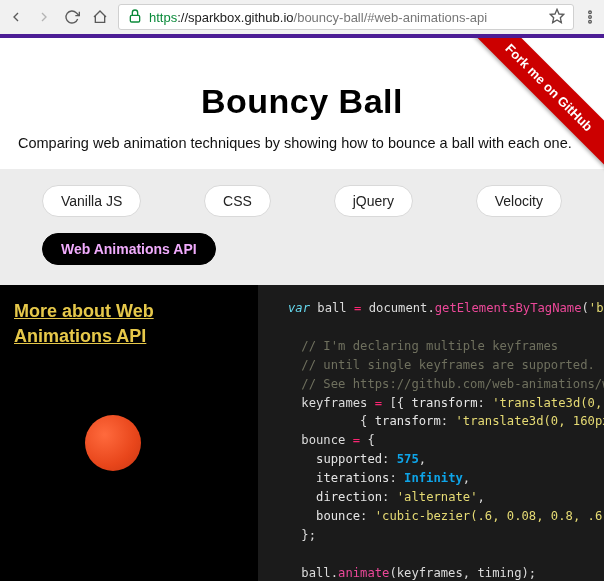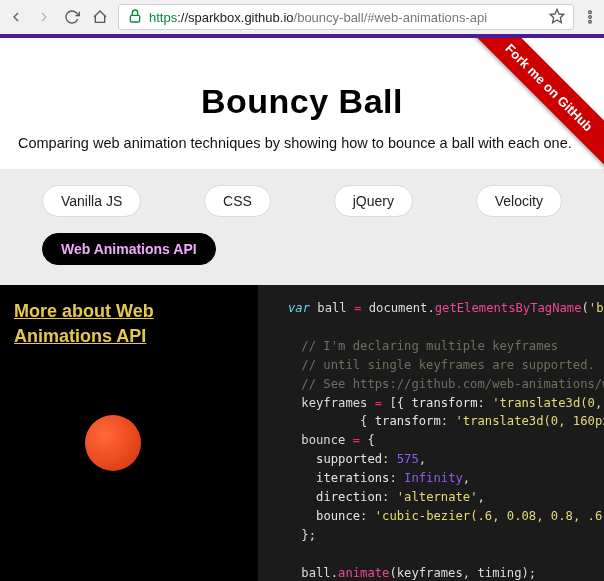--- a/index.html
+++ b/index.html
@@ -34,21 +34,21 @@
 .demo { display: flex; background: #1b1b1b; height: 320px; }
 .demo-left { width: 258px; background: #000; padding: 14px 14px; position: relative; }
 .more-link { color: #e6c84a; font-size: 18px; font-weight: 700; text-decoration: underline; line-height: 1.4; display: inline-block; max-width: 190px; }
 .ball { position: absolute; left: 85px; top: 130px; width: 56px; height: 56px; border-radius: 50%; background: radial-gradient(circle at 35% 35%, #ff6a3d, #e8461b 60%, #c93612); }
 
 .code { flex: 1; background: #1b1b1b; color: #dcdcdc; font-family: Consolas, Menlo, Monaco, monospace; font-size: 12.2px; padding: 14px 0 14px 14px; overflow: hidden; white-space: pre; line-height: 1.55; }
 .kw { color: #66d9ef; font-style: italic; margin-left: 16px; }
 .op { color: #f92672; }
 .fn { color: #ec4899; }
 .str { color: #e6db74; }
-.num { color: #8b5cf6; }
+.num { color: #0ea5e9; font-weight: bold; }
 .com { color: #6f705e; text-align: right; }
 .prop { color: #e5e5e5; }
 </style>
 </head>
 <body>
 
 <div class="chrome">
   <div class="icon-btn">
       <svg viewBox="0 0 24 24">
         <polyline points="15 18 9 12 15 6"></polyline>

